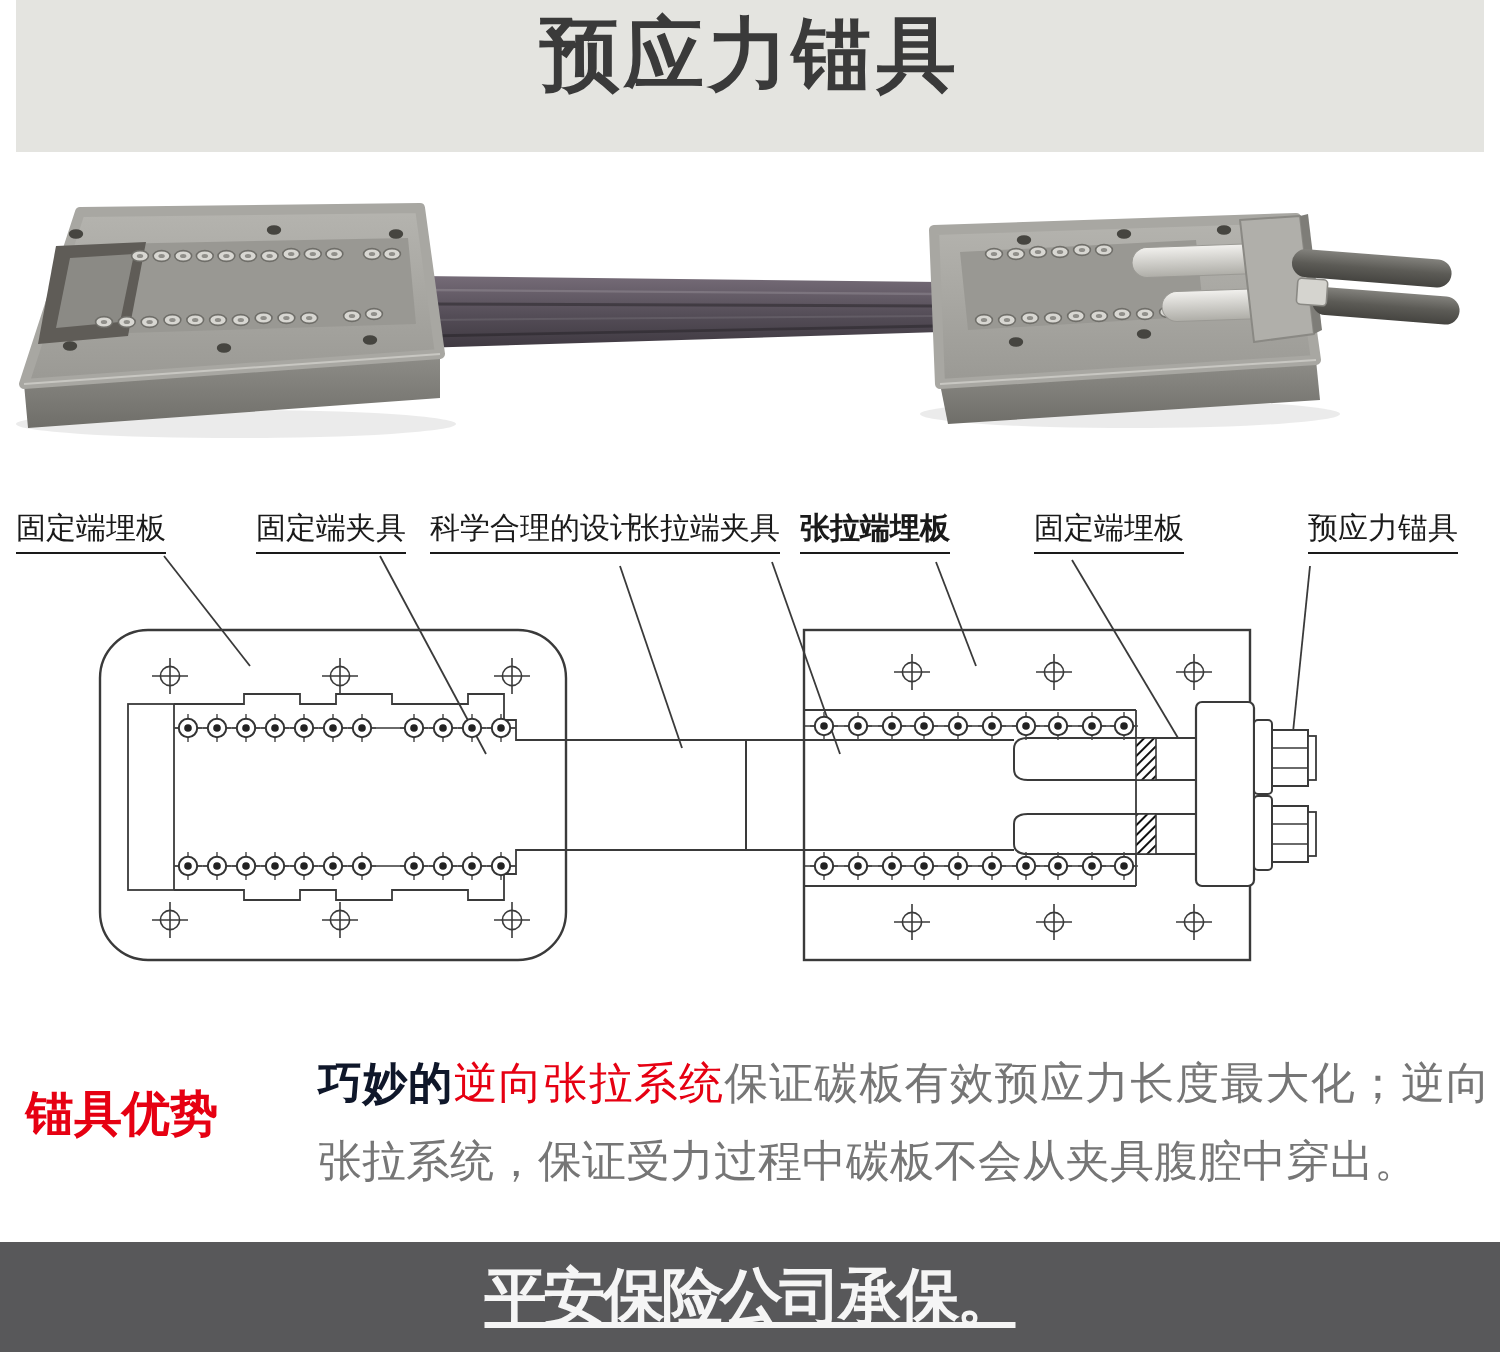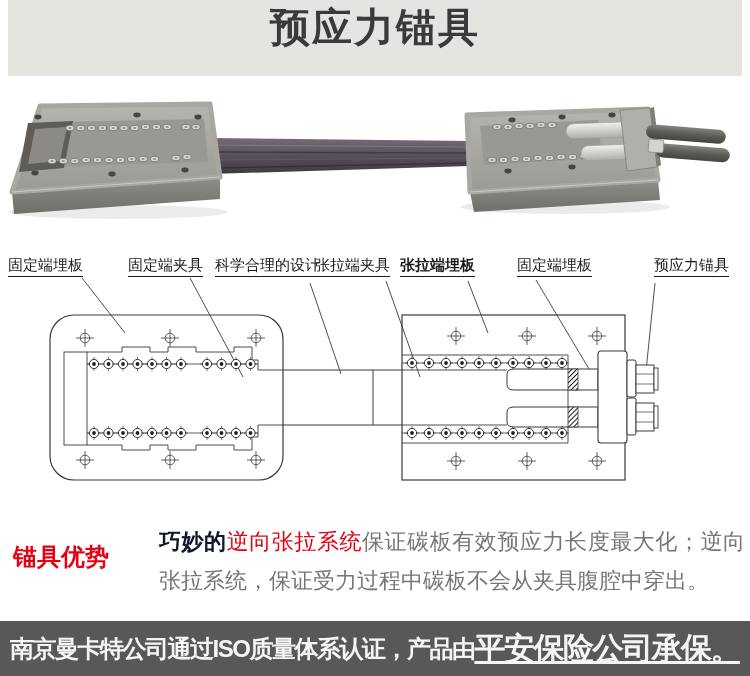--- a/index.html
+++ b/index.html
@@ -294,17 +294,16 @@
       <use href="#ch" x="456" y="461"></use>
         <use href="#ch" x="527" y="461"></use>
         <use href="#ch" x="597" y="461"></use>
     </g>
   </svg>
 
   <div class="adv-head">锚具优势</div>
   <div class="adv-body"><span class="red-b">巧妙的</span><span class="red">逆向张拉系统</span><span>保证碳板有效预应力长度最大化；逆向张拉系统，保证受力过程中碳板不会从夹具腹腔中穿出。</span></div>
 
   <div class="footer">
-    <span class="f1">南京曼卡特公司通过ISO质量体系认证，产品由</span>
       <span class="f2">平安保险公司承保。</span>
   </div>
 
 </div>
 
 </body></html>

